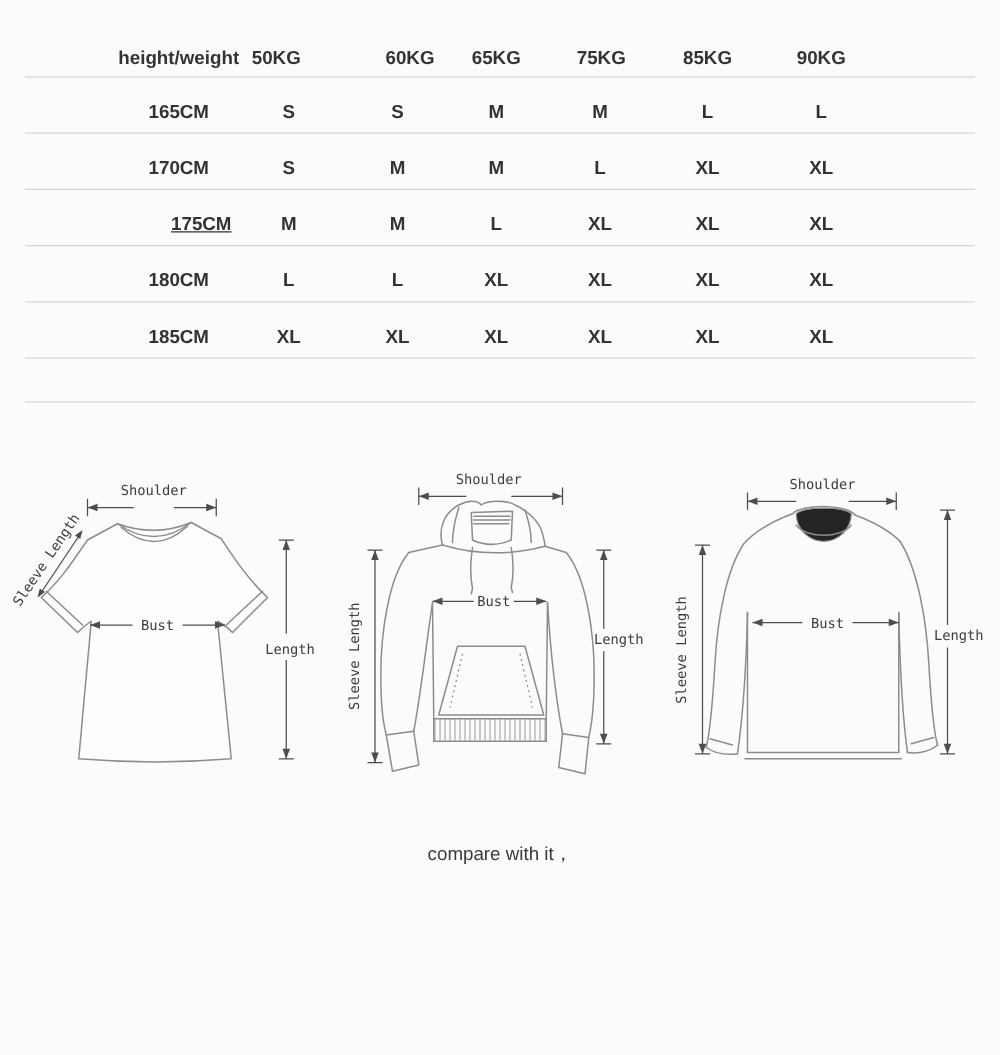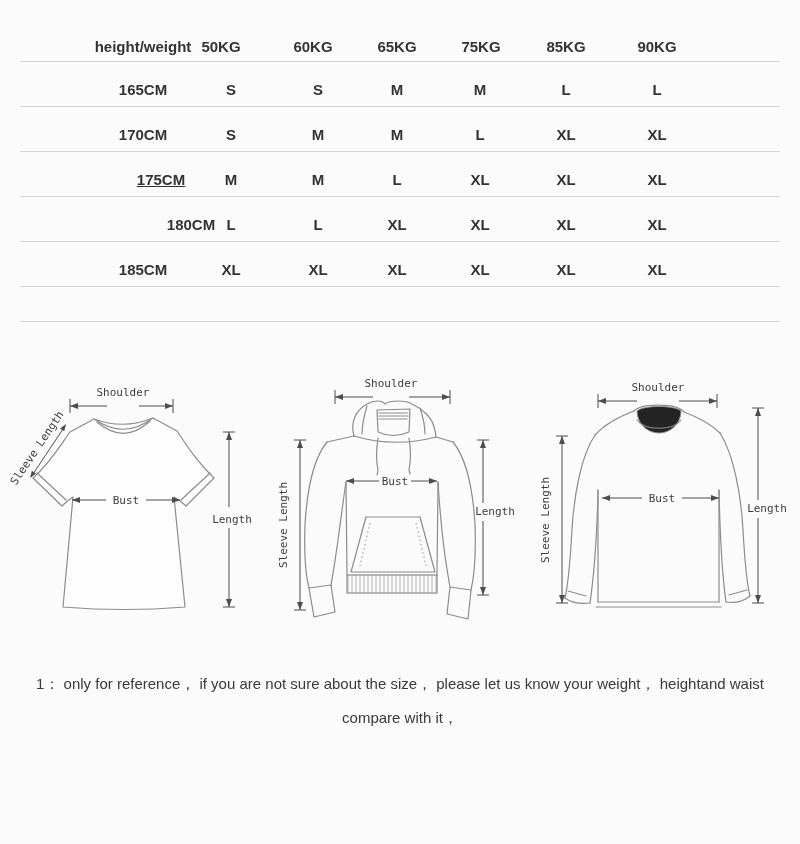--- a/index.html
+++ b/index.html
@@ -39,21 +39,21 @@
 </style>
 </head>
 <body>
 
 <div class="page">
 
   <div class="size-table" id="size-table">
       <div class="trow thead-row">
         <span class="tcell" style="left: 123px;">height/weight</span>
         <span class="tcell" style="left: 201px;">50KG</span>
-        <span class="tcell" style="left: 293px;">60KG</span>
+        <span class="tcell" style="left: 308px;">60KG</span>
         <span class="tcell" style="left: 377px;">65KG</span>
         <span class="tcell" style="left: 461px;">75KG</span>
         <span class="tcell" style="left: 546px;">85KG</span>
         <span class="tcell" style="left: 637px;">90KG</span>
       </div>
       <div class="trow tbody-row">
         <span class="tcell" style="left: 123px;">165CM</span>
         <span class="tcell" style="left: 211px;">S</span>
         <span class="tcell" style="left: 298px;">S</span>
         <span class="tcell" style="left: 377px;">M</span>
@@ -73,21 +73,21 @@
       <div class="trow tbody-row">
         <span class="tcell" style="left: 141px; text-decoration: underline;">175CM</span>
         <span class="tcell" style="left: 211px;">M</span>
         <span class="tcell" style="left: 298px;">M</span>
         <span class="tcell" style="left: 377px;">L</span>
         <span class="tcell" style="left: 460px;">XL</span>
         <span class="tcell" style="left: 546px;">XL</span>
         <span class="tcell" style="left: 637px;">XL</span>
       </div>
       <div class="trow tbody-row">
-        <span class="tcell" style="left: 123px; margin-left: 48px;">180CM</span>
+        <span class="tcell" style="left: 123px;">180CM</span>
         <span class="tcell" style="left: 211px;">L</span>
         <span class="tcell" style="left: 298px;">L</span>
         <span class="tcell" style="left: 377px;">XL</span>
         <span class="tcell" style="left: 460px;">XL</span>
         <span class="tcell" style="left: 546px;">XL</span>
         <span class="tcell" style="left: 637px;">XL</span>
       </div>
       <div class="trow tbody-row">
         <span class="tcell" style="left: 123px;">185CM</span>
         <span class="tcell" style="left: 211px;">XL</span>
@@ -231,17 +231,16 @@
 
         <text x="237" y="152" text-anchor="middle">Length</text>
         <path class="ann" d="M228,48 V140 M228,158 V243 M222,48 H234 M222,243 H234"></path>
         <polygon class="ann-head" points="228,48 225,56 231,56"></polygon>
         <polygon class="ann-head" points="228,243 225,235 231,235"></polygon>
       </g>
     </svg>
   </div>
 
   <div class="notes">
-    <div class="note-line">1：  only for reference，  if you are not sure about the size，  please let us know your weight，  heightand waist</div>
     <div class="note-line">compare with it，</div>
   </div>
 
 </div>
 
 </body></html>

